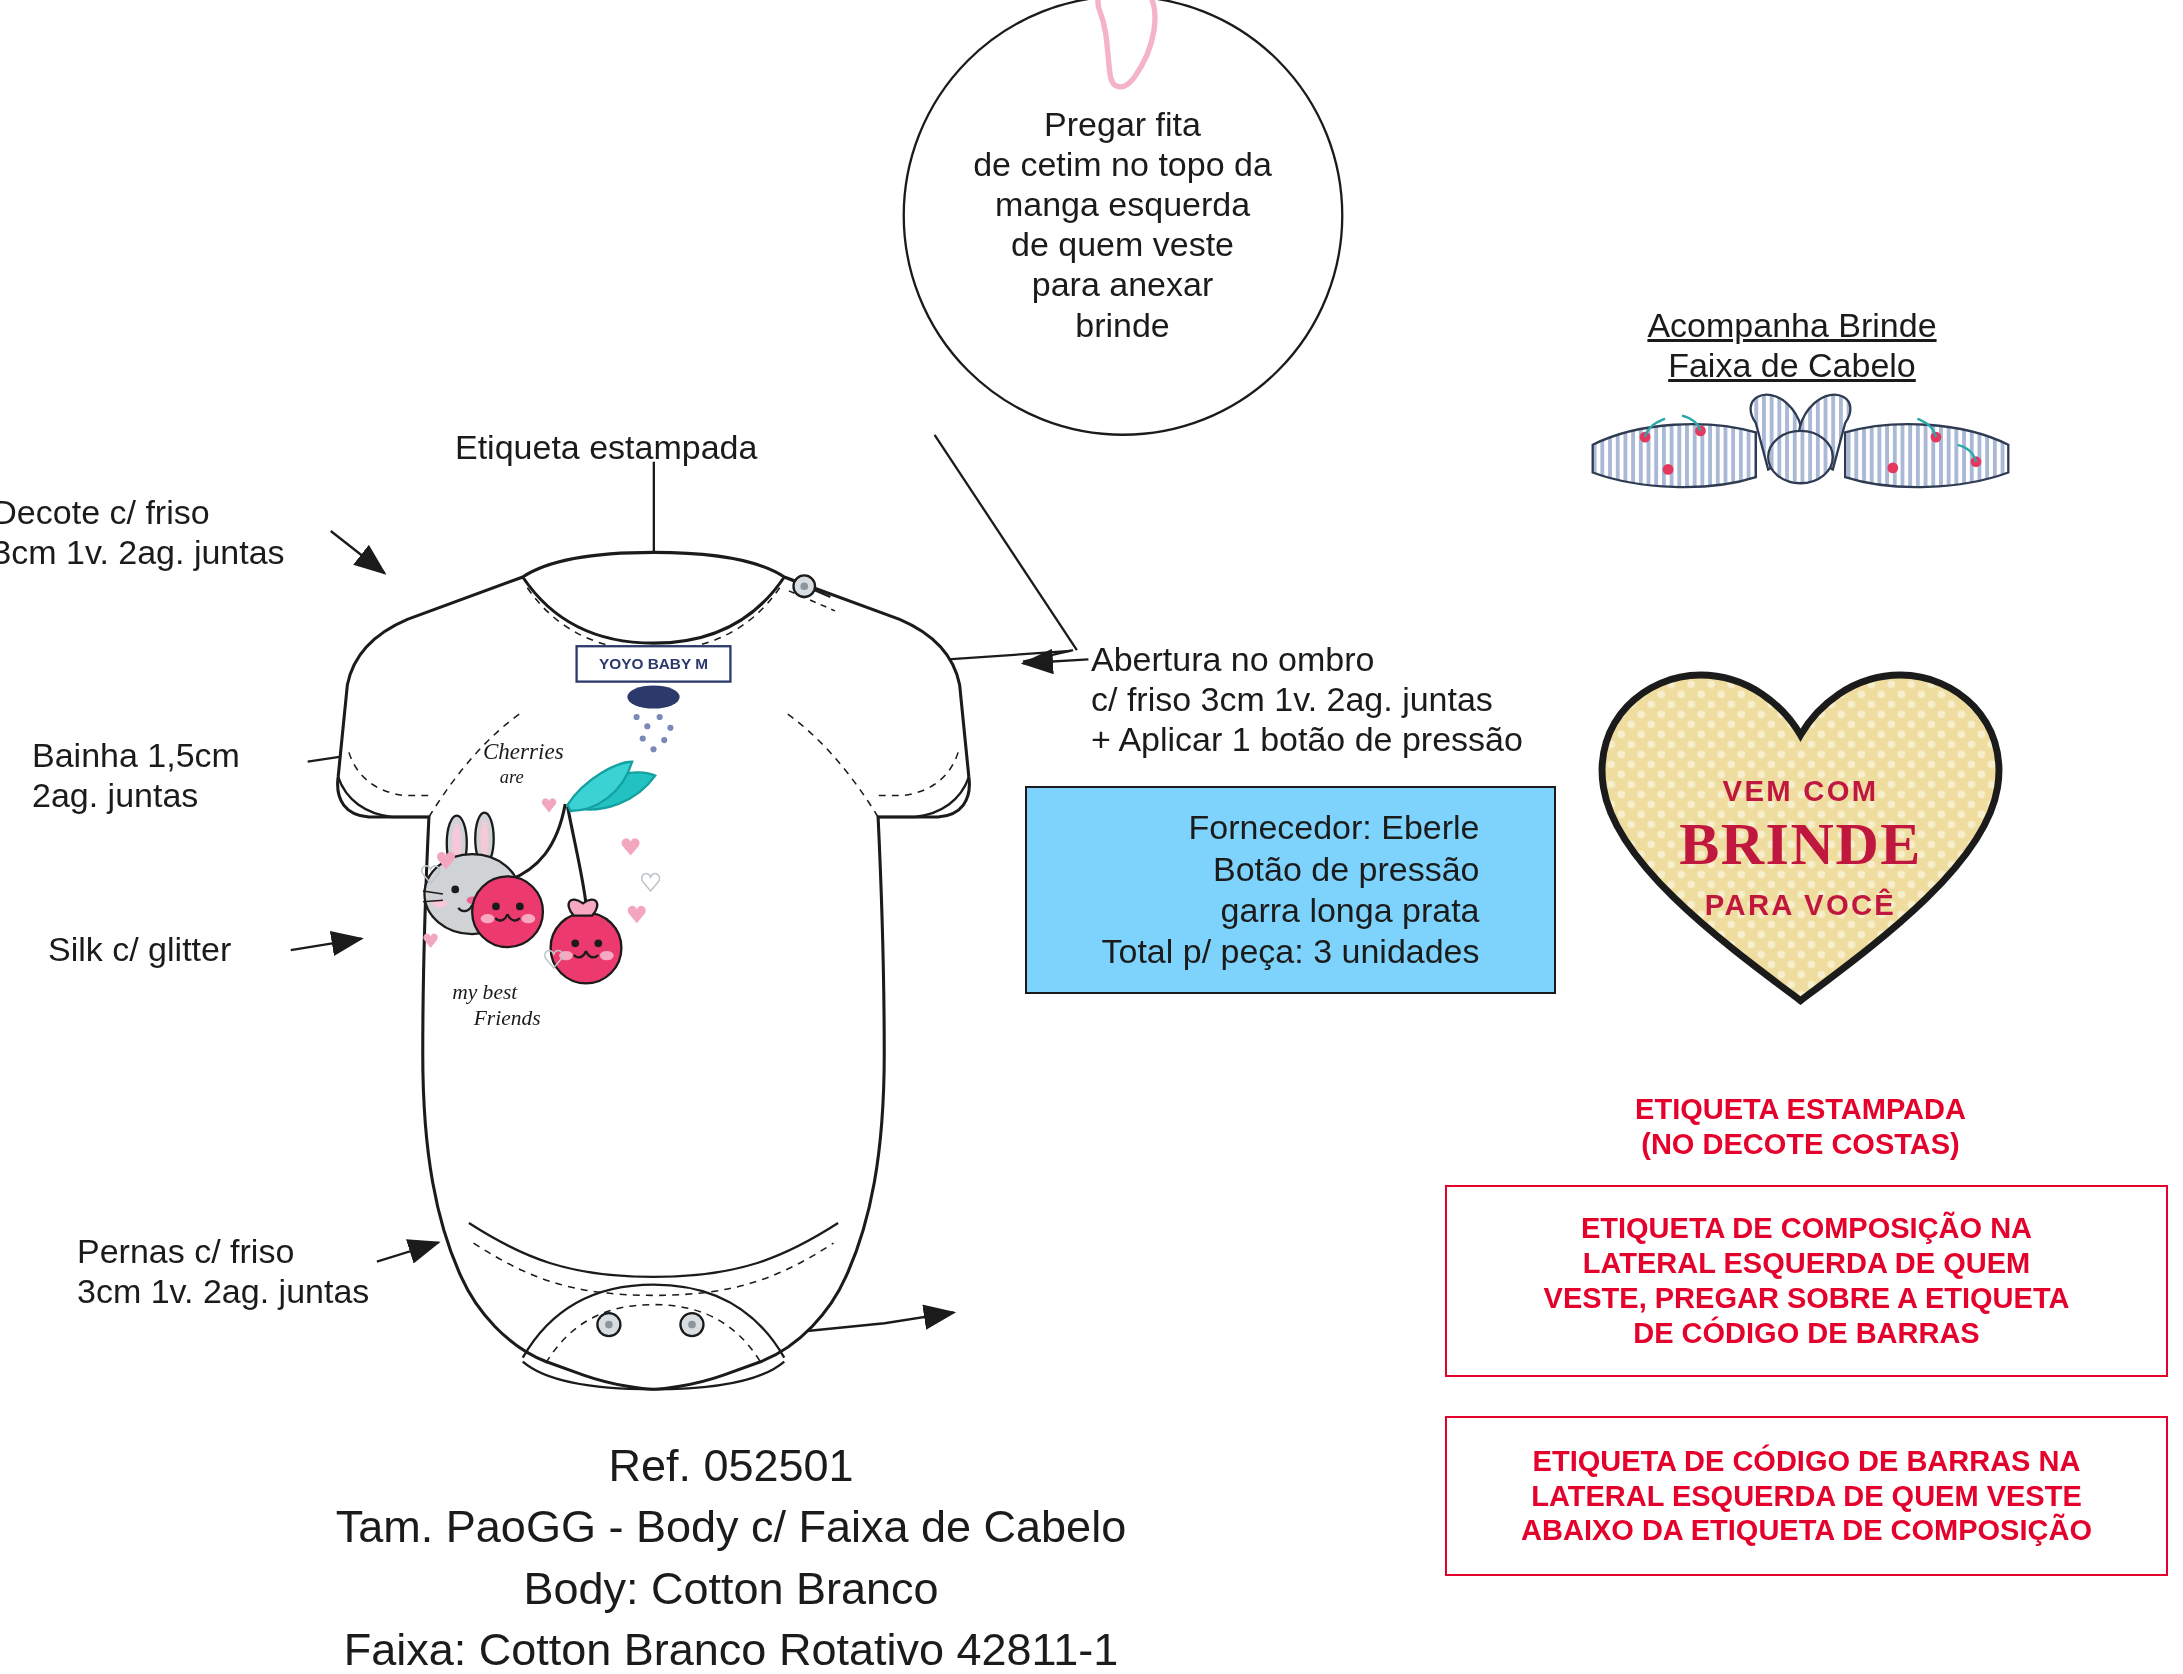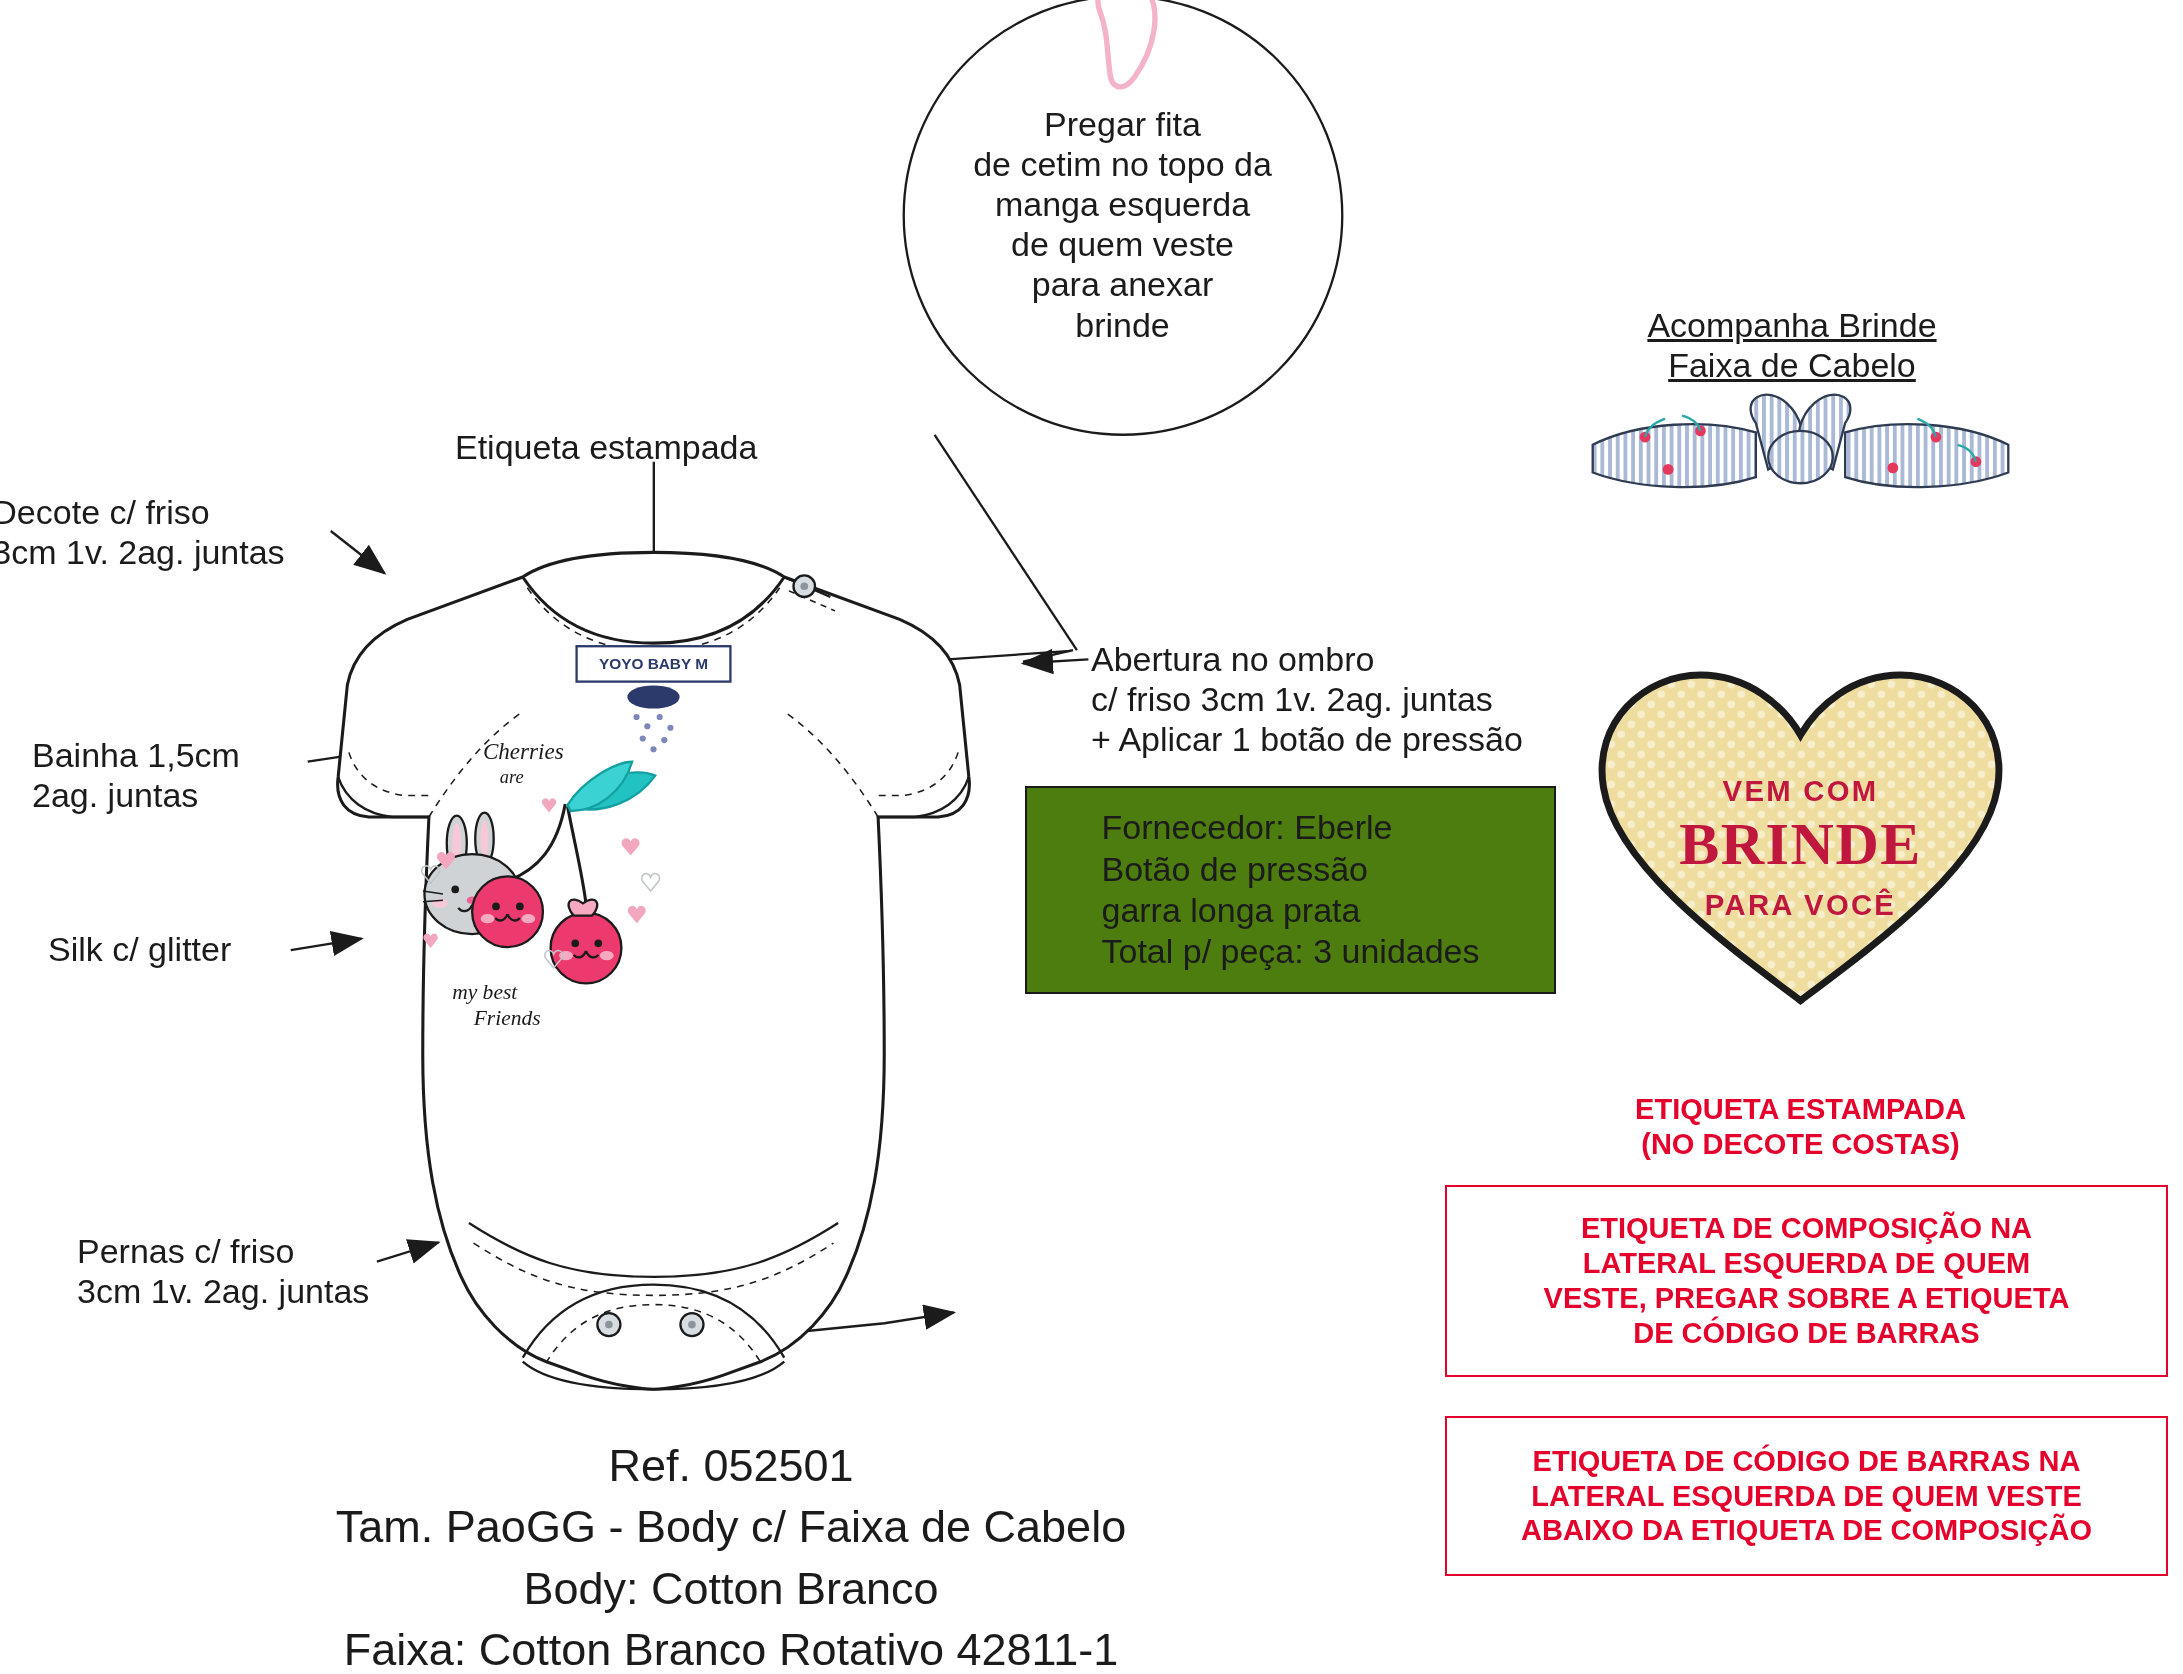--- a/index.html
+++ b/index.html
@@ -42,27 +42,27 @@
   }
   .redbox {
     border: 2.3px solid #e4022c;
     box-sizing: border-box;
     display: flex;
     align-items: center;
     justify-content: flex-end;
     padding: 6.2px 7.7px;
   }
   .yellowbox {
-    background: #4d7c0f;
+    background: #7dd3fc;
     border: 2.3px solid #1b1b1b;
     box-sizing: border-box;
     display: flex;
     align-items: center;
     justify-content: center;
-    text-align: left;
+    text-align: right;
     font-size: 34px;
     line-height: 1.22;
     white-space: pre-line;
   }
   svg { display: block; }
   .layer-svg { position: absolute; left: 0; top: 0; pointer-events: none; }
 </style>
 </head>
 <body>
 

